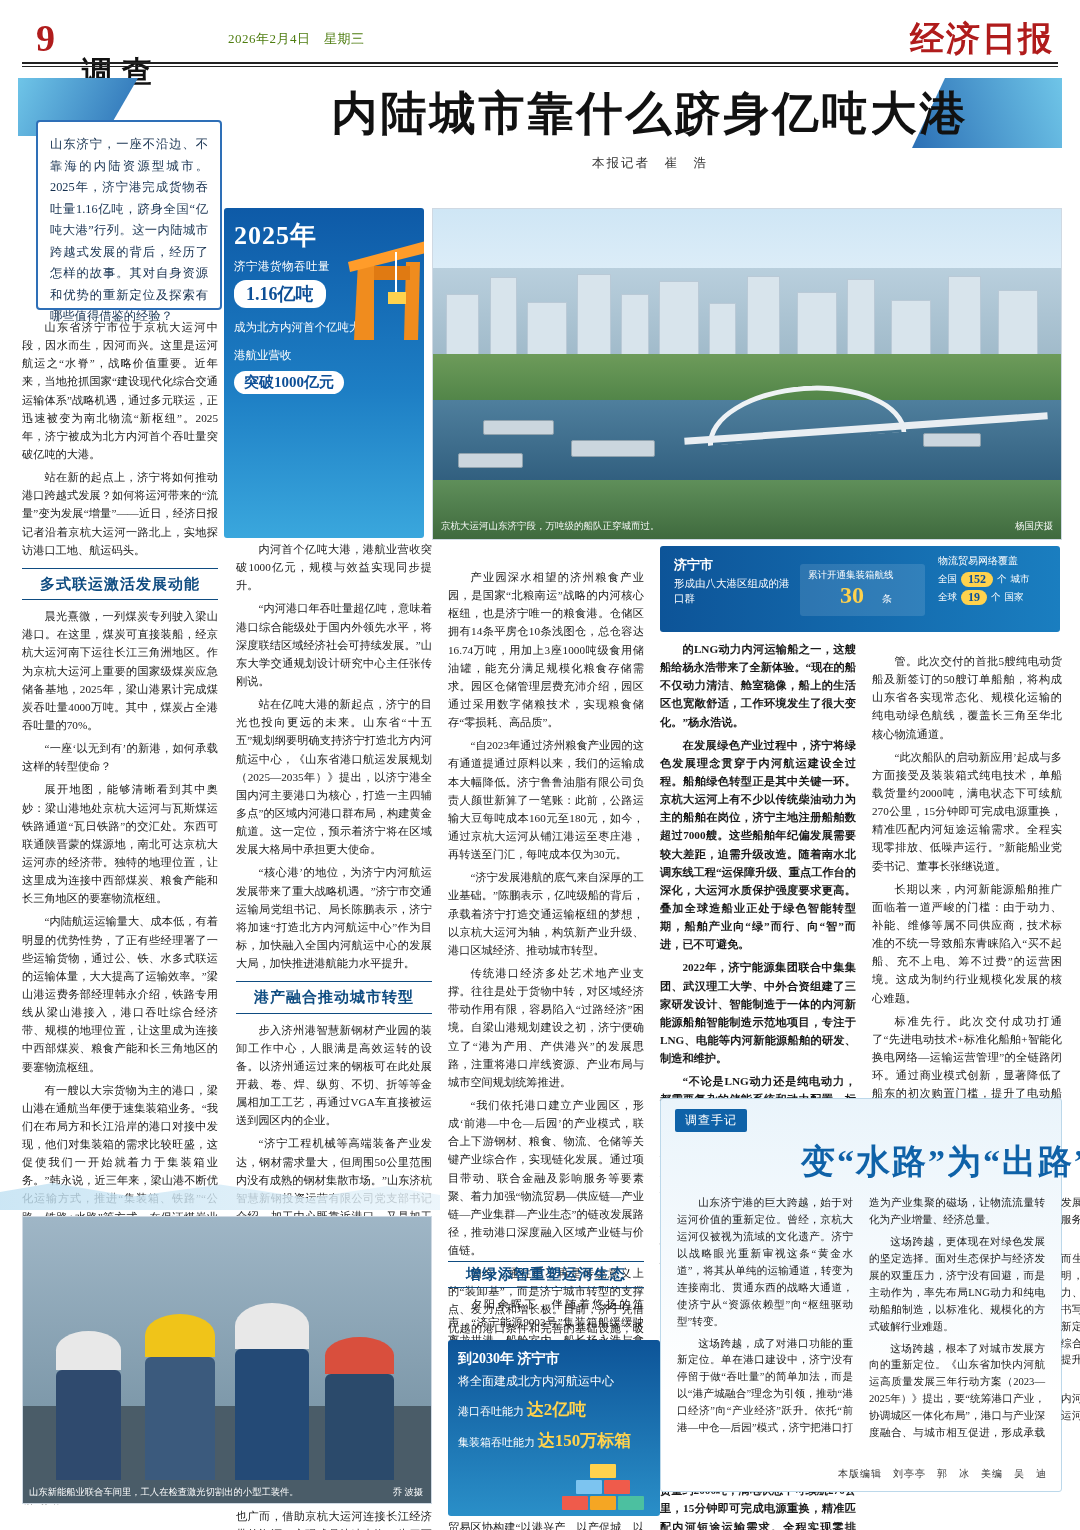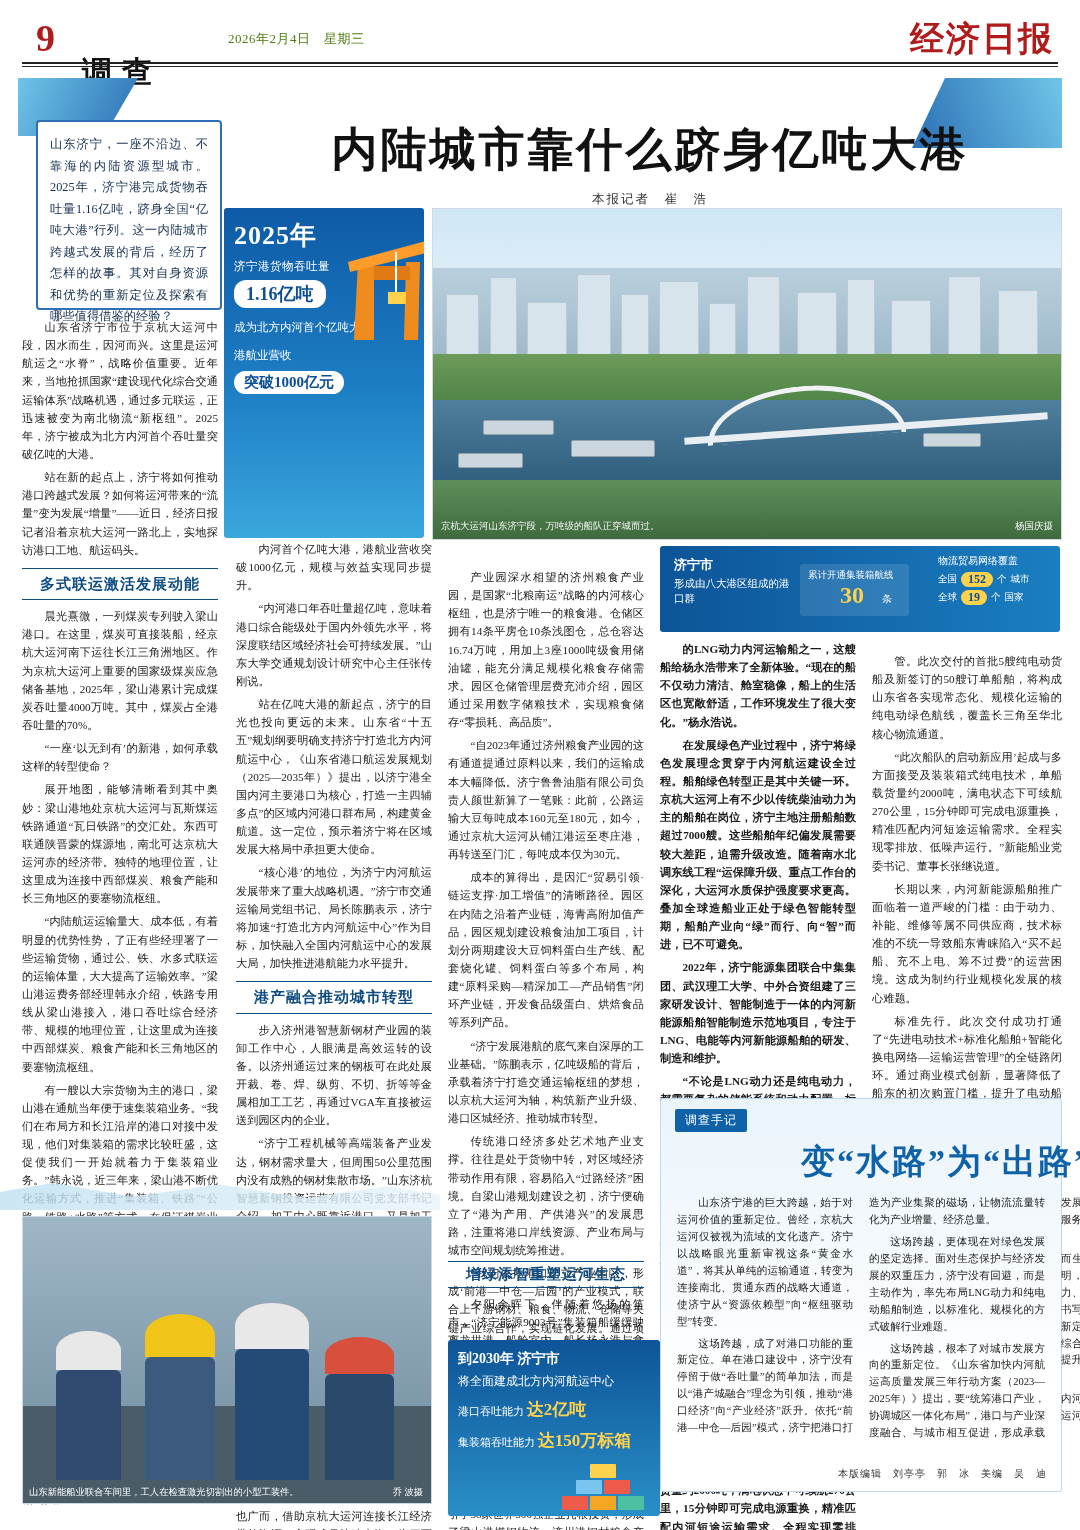--- a/index.html
+++ b/index.html
@@ -16,21 +16,21 @@
   
   .masthead{position:absolute;left:0;top:0;width:1080px;height:62px;}
   .mh-page-no{position:absolute;left:36px;top:16px;font-family:"Liberation Serif",serif;font-size:38px;font-weight:700;color:#b01c1c;letter-spacing:1px;}
   .mh-section{position:absolute;left:82px;top:20px;font-size:30px;font-weight:700;letter-spacing:10px;color:#111;margin-top:32px;}
   .mh-date{position:absolute;left:212px;top:30px;font-size:13px;color:#4d7c0f;letter-spacing:.5px;margin-left:16px;}
   .mh-paper{position:absolute;right:26px;top:16px;font-size:34px;font-weight:700;color:#b01c1c;letter-spacing:2px;font-family:"Liberation Serif",serif;}
   .mh-rule{position:absolute;left:22px;top:62px;width:1036px;height:2px;background:#222;}
   .mh-rule2{position:absolute;left:22px;top:66px;width:1036px;height:1px;background:#222;}
 
   
-  .headline{position:absolute;left:250px;top:88px;width:800px;text-align:center;margin-top:36px;}
+  .headline{position:absolute;left:250px;top:88px;width:800px;text-align:center;}
   .headline .h1{font-size:46px;font-weight:700;letter-spacing:3px;color:#111;line-height:1.15;font-family:"Liberation Serif",serif;}
   .headline .h2{font-size:22px;font-weight:700;letter-spacing:1px;color:#1a1a1a;margin-top:14px;}
   .headline .byline{font-size:12.5px;color:#333;margin-top:14px;letter-spacing:2px;}
 
   
   .deco-tl{position:absolute;left:18px;top:78px;width:120px;height:58px;background:linear-gradient(115deg,#6fc5e8 0%,#2b6fb5 100%);clip-path:polygon(0 0,100% 0,72% 100%,0 100%);}
   .deco-tr{position:absolute;right:18px;top:78px;width:150px;height:70px;background:linear-gradient(250deg,#6fc5e8 0%,#2b6fb5 100%);clip-path:polygon(22% 0,100% 0,100% 100%,0 100%);}
 
   
   .leadbox{position:absolute;left:36px;top:120px;width:186px;height:190px;
@@ -72,21 +72,21 @@
   .bridge .deck{position:absolute;left:0;top:52%;width:100%;height:7px;background:#e9eef2;transform:rotate(-4deg);}
   .bridge .arch{position:absolute;left:6%;top:6%;width:52%;height:56%;border:5px solid #eef2f5;border-bottom:none;border-radius:50% 50% 0 0 / 100% 100% 0 0;transform:rotate(-4deg);}
   .barge{position:absolute;background:#cbd6de;border:1px solid #8fa2ae;border-radius:2px;}
   .photo-cap{position:absolute;right:8px;bottom:6px;font-size:9.5px;color:#fff;opacity:.95;}
   .photo-cap2{position:absolute;left:8px;bottom:6px;font-size:9.5px;color:#fff;opacity:.95;}
 
   
   .stats{position:absolute;left:660px;top:546px;width:400px;height:86px;background:linear-gradient(90deg,#0d5498 0%,#1a7ec0 100%);border-radius:3px;color:#fff;}
   .stats .t1{position:absolute;left:14px;top:10px;font-size:13px;font-weight:700;}
   .stats .t2{position:absolute;left:14px;top:30px;font-size:10.5px;line-height:1.45;width:120px;}
-  .routes{position:absolute;left:140px;top:18px;width:109px;height:52px;background:rgba(255,255,255,.12);border-radius:3px;}
+  .routes{position:absolute;left:140px;top:18px;width:125px;height:52px;background:rgba(255,255,255,.12);border-radius:3px;}
   .routes .rt{position:absolute;left:8px;top:5px;font-size:9.5px;}
   .routes .num{position:absolute;left:40px;top:18px;font-size:24px;font-weight:700;color:#ffd24d;}
   .routes .unit{position:absolute;left:82px;top:28px;font-size:10px;}
   .netw{position:absolute;left:278px;top:8px;width:118px;height:70px;}
   .netw .nt{font-size:10px;margin-bottom:4px;}
   .netw .row{display:flex;align-items:center;gap:4px;margin-bottom:3px;font-size:9.5px;}
   .netw .badge{background:#ffd24d;color:#0d4f96;border-radius:9px;font-size:12px;font-weight:700;padding:0 7px;}
 
   
   .notebox{position:absolute;left:660px;top:1098px;width:400px;height:392px;
@@ -236,21 +236,20 @@
       <p>“核心港’的地位，为济宁内河航运发展带来了重大战略机遇。”济宁市交通运输局党组书记、局长陈鹏表示，济宁将加速“打造北方内河航运中心”作为目标，加快融入全国内河航运中心的发展大局，加快推进港航能力水平提升。</p>
       <div class="sub-head">港产融合推动城市转型</div>
       <p>步入济州港智慧新钢材产业园的装卸工作中心，人眼满是高效运转的设备。以济州通运过来的钢板可在此处展开裁、卷、焊、纵剪、不切、折等等金属相加工工艺，再通过VGA车直接被运送到园区内的企业。</p>
       <p>“济宁工程机械等高端装备产业发达，钢材需求量大，但周围50公里范围内没有成熟的钢材集散市场。”山东济杭智慧新钢投资运营有限公司党支部书记介绍，加工中心既靠近港口，又是加工需求地企业集中地，布局能将物流成本降低，大幅缩短下游企业生产周期，助力企业提升市场拓展，为周边200余家钢结构企业提供定制化服务。</p>
       <p>智慧新钢产业园只是港产融合的缩影。走进总投资的龙拱港，大宗仓储贸易、综合服务、港口作业多个功能区正加快建设，形成以大宗水泥板、大宗商品贸易为主的综合工贸加工、仓储服务的崭新交易。更通过项目链金融为中小企业赋能，让3年至5年内实现年交易量400万吨至500万吨。</p>
       <p>这种布局彰显打造了钢铁贸易的“任重二体”——同时，通过桥接与心路网络覆盖到300公里完善地，港区贸易和物流也广而，借助京杭大运河连接长江经济带的资源，实现成品快速出海，为四区区域性百亿元级链接钢材聚集基地奠定了坚实物流根基。</p>
     </div>
   <div class="col" id="col3">
       <p>产业园深水相望的济州粮食产业园，是国家“北粮南运”战略的内河核心枢纽，也是济宁唯一的粮食港。仓储区拥有14条平房仓10条浅图仓，总仓容达16.74万吨，用加上3座1000吨级食用储油罐，能充分满足规模化粮食存储需求。园区仓储管理层费充沛介绍，园区通过采用数字储粮技术，实现粮食储存“零损耗、高品质”。</p>
       <p>“自2023年通过济州粮食产业园的这有通道提通过原料以来，我们的运输成本大幅降低。济宁鲁鲁油脂有限公司负责人颜世新算了一笔账：此前，公路运输大豆每吨成本160元至180元，如今，通过京杭大运河从铺江港运至枣庄港，再转送至门汇，每吨成本仅为30元。</p>
-      <p>成本的算得出，是因汇“贸易引领·链运支撑·加工增值”的清晰路径。园区在内陆之沿着产业链，海青高附加值产品，园区规划建设粮食油加工项目，计划分两期建设大豆饲料蛋白生产线、配套烧化罐、饲料蛋白等多个布局，构建“原料采购—精深加工—产品销售”闭环产业链，开发食品级蛋白、烘焙食品等系列产品。</p>
       <p>“济宁发展港航的底气来自深厚的工业基础。”陈鹏表示，亿吨级船的背后，承载着济宁打造交通运输枢纽的梦想，以京杭大运河为轴，构筑新产业升级、港口区城经济、推动城市转型。</p>
       <p>传统港口经济多处艺术地产业支撑。往往是处于货物中转，对区域经济带动作用有限，容易陷入“过路经济”困境。自梁山港规划建设之初，济宁便确立了“港为产用、产供港兴”的发展思路，注重将港口岸线资源、产业布局与城市空间规划统筹推进。</p>
       <p>“我们依托港口建立产业园区，形成‘前港—中仓—后园’的产业模式，联合上下游钢材、粮食、物流、仓储等关键产业综合作，实现链化发展。通过项目带动、联合金融及影响服务等要素聚、着力加强“物流贸易—供应链—产业链—产业集群—产业生态”的链改发展路径，推动港口深度融入区域产业链与价值链。</p>
       <p>如今，通往已不再是传统意义上的“装卸基”，而是济宁城市转型的支撑点、发力点和增长极。目前，济宁凭借优越的港口条件和完善的基础设施，吸引了58家世界500强企业扎根投资，形成了梁山港煤钢物流、济州港钢材粮食产业园、龙拱港综合物流园等“大小临港产业园区”。张广宇表示，济宁通过转级产业作用，如发生坚实的、加快实施济州镇数字物流园区，这一片、推进物流仓储、港口临港产业园等重大项目，精准指尖引资，持续延链补链。推动粮食加工、钢材加工、集装箱制造等临港产业用量聚，实现港口功能和物流、加工、贸易区协构建“以港兴产、以产促城、以城聚人”的发展模式，完善教育医疗、商业综合体等配套设施，实现“建好一个港、激活一条城、带动一座城”。</p>
     </div>
   <div class="col" id="col4">
       <p>的LNG动力内河运输船之一，这艘船给杨永浩带来了全新体验。“现在的船不仅动力清洁、舱室稳像，船上的生活区也宽敞舒适，工作环境发生了很大变化。”杨永浩说。</p>
       <p>在发展绿色产业过程中，济宁将绿色发展理念贯穿于内河航运建设全过程。船舶绿色转型正是其中关键一环。京杭大运河上有不少以传统柴油动力为主的船舶在岗位，济宁主地注册船舶数超过7000艘。这些船舶年纪偏发展需要较大差距，迫需升级改造。随着南水北调东线工程“运保障升级、重点工作台的深化，大运河水质保护强度要求更高。叠加全球造船业正处于绿色智能转型期，船舶产业向“绿”而行、向“智”而进，已不可避免。</p>
       <p>2022年，济宁能源集团联合中集集团、武汉理工大学、中外合资组建了三家研发设计、智能制造于一体的内河新能源船舶智能制造示范地项目，专注于LNG、电能等内河新能源船舶的研发、制造和维护。</p>
       <p>“不论是LNG动力还是纯电动力，都需要复杂的储能系统和动力配置，标准化造船更有利于清洁船舶的应用。”新能船业副总经理王庆虎介绍道，在造船模式上，他们推翻汽车生产线的线构造船生产线，在国内率先达成标准化造船模式，实现了船舶的批量化、绿色化生产。大幅度降低船的造价、缩短生产周期。据介绍，企业已累计签约国内市场订单180余艘，与后国达飞等船舶企业合作建造的7艘新能源船舶成功交付多国。2025年开工船舶108艘，交付82艘。</p>

